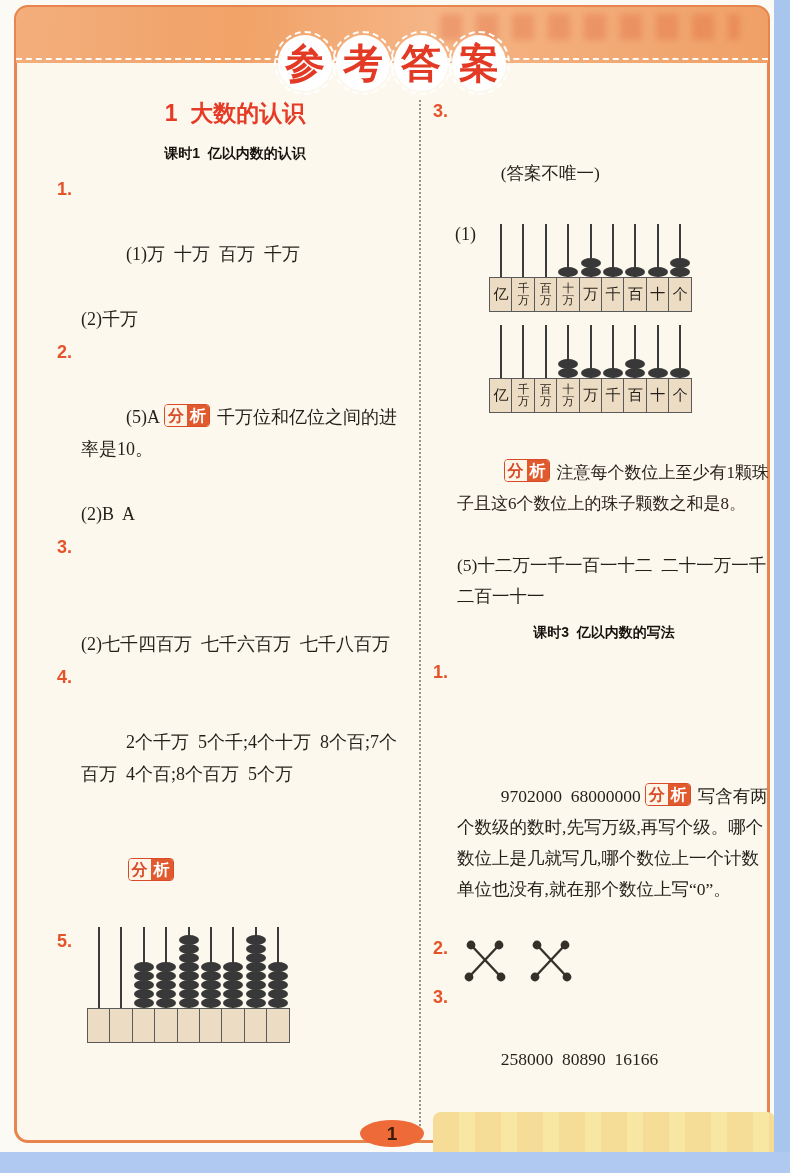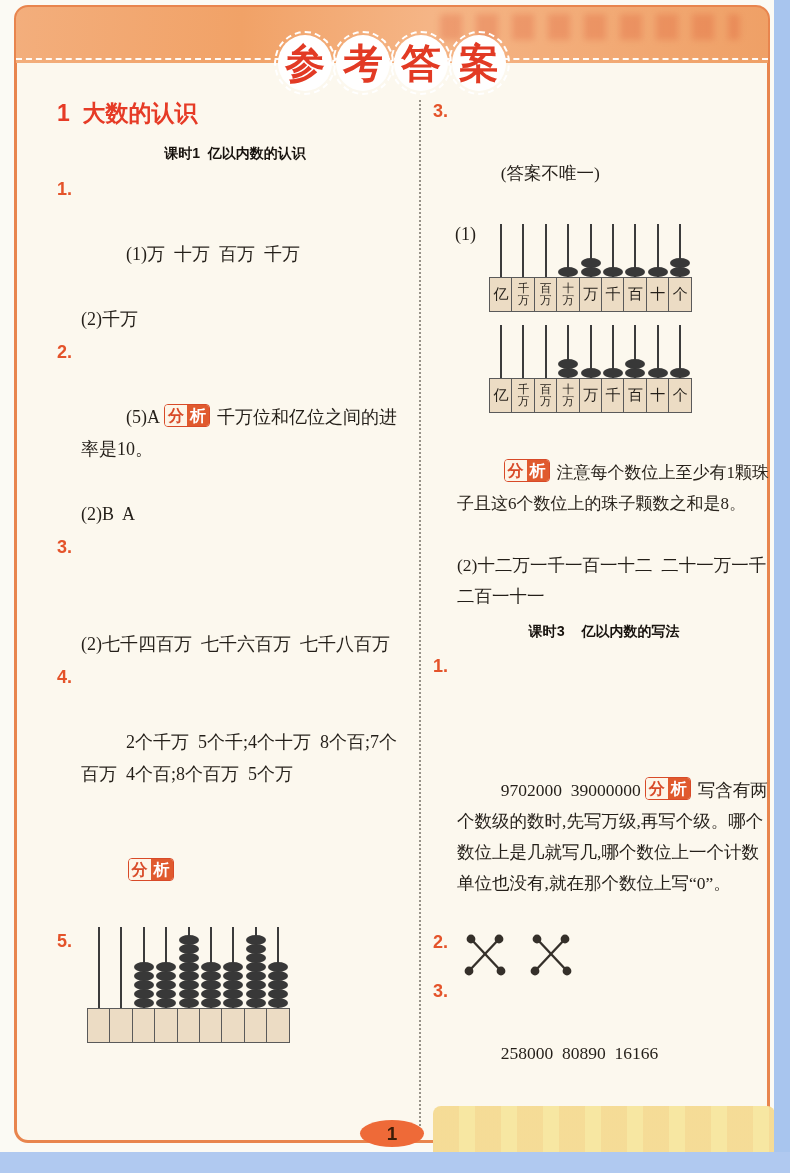--- a/index.html
+++ b/index.html
@@ -24,25 +24,25 @@
   
   .cols{position:absolute;left:40px;top:88px;display:flex;z-index:2;}
   .col-l{width:356px;}
   .col-r{width:342px;margin-left:20px;}
   .divider{position:absolute;left:402px;top:92px;height:1030px;border-left:2px dotted #979288;z-index:1;}
   
   .line{position:relative;padding-left:24px;font-size:18px;line-height:32.5px;white-space:pre-wrap;}
   .col-r .line{line-height:31px;font-size:17.5px;}
   .num{position:absolute;left:0;top:0;color:#e4532a;font-weight:bold;font-size:18px;
        font-family:"Liberation Sans","DejaVu Sans",sans-serif;}
-  .sec-title{color:#e63b26;font-weight:bold;font-size:23px;line-height:34px;
+  .sec-title{text-align:center;color:#e63b26;font-weight:bold;font-size:23px;line-height:34px;
              font-family:"Liberation Sans","DejaVu Sans",sans-serif;white-space:pre-wrap;}
   .lesson{text-align:center;font-weight:bold;font-size:14px;line-height:32px;margin:7px 0 4px;color:#17120d;
           font-family:"Liberation Sans","DejaVu Sans",sans-serif;white-space:pre-wrap;}
-  .col-r .lesson{margin:4px 0 3px;font-family:Liberation Mono, monospace;}
+  .col-r .lesson{margin:4px 0 9px;}
   .ana{margin-left:24px;font-size:17px;line-height:32.5px;white-space:pre-wrap;color:#2a241d;}
   .col-r .ana{line-height:31px;}
   
   .abadge{display:inline-flex;font-family:"Liberation Sans","DejaVu Sans",sans-serif;font-weight:bold;
           font-size:16px;line-height:21px;border:1.6px solid #d84a28;border-radius:4px;overflow:hidden;
           vertical-align:2px;margin:0 7px 0 4px;}
   .a1{color:#d84a28;background:#fdf5e8;padding:0 3px;}
   .a2{color:#fff;background:#e05a2e;padding:0 3px;}
   .guide-box{background:#f7e7a2;border-radius:8px;padding:6px 10px 8px;margin:6px 0;font-size:17px;
              line-height:31.5px;white-space:pre-wrap;color:#2a241d;
@@ -399,29 +399,29 @@
                   <span>个</span>
                 </div>
               </div>
             </div>
         </div>
 
         <div class="ana">
           <span class="abadge"><span class="a1">分</span><span class="a2">析</span></span><span>注意每个数位上至少有1颗珠子且这6个数位上的珠子颗数之和是8。</span>
         </div>
 
-        <div class="line"><span class="txt">(2)十二万一千一百一十二  二十一万一千二百一十一</span></div>
+        <div class="line"><span class="txt">(5)十二万一千一百一十二  二十一万一千二百一十一</span></div>
 
         <div class="lesson">课时3  亿以内数的写法</div>
 
         <div class="line">
           <span class="num">1.</span>
         </div>
         <div class="line">
-          <span class="txt">9702000  39000000</span><span class="abadge"><span class="a1">分</span><span class="a2">析</span></span><span class="txt">写含有两个数级的数时,先写万级,再写个级。哪个数位上是几就写几,哪个数位上一个计数单位也没有,就在那个数位上写“0”。</span>
+          <span class="txt">9702000  68000000</span><span class="abadge"><span class="a1">分</span><span class="a2">析</span></span><span class="txt">写含有两个数级的数时,先写万级,再写个级。哪个数位上是几就写几,哪个数位上一个计数单位也没有,就在那个数位上写“0”。</span>
         </div>
 
         <div class="fig-x">
           <span class="num">2.</span>
           <svg width="150" height="44" viewBox="0 0 150 44">
             <g stroke="#35302a" stroke-width="2.4" fill="#35302a">
               <line x1="14" y1="7" x2="44" y2="39"></line>
                 <line x1="42" y1="7" x2="12" y2="39"></line>
               <circle cx="14" cy="7" r="3.2"></circle>
                 <circle cx="44" cy="39" r="3.2"></circle>

